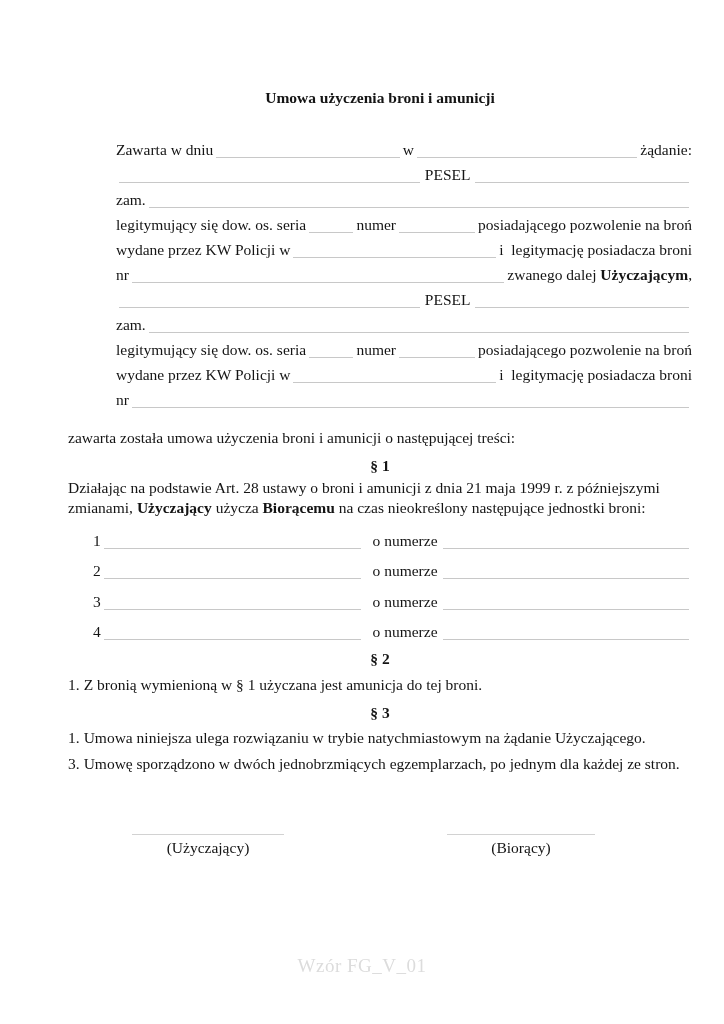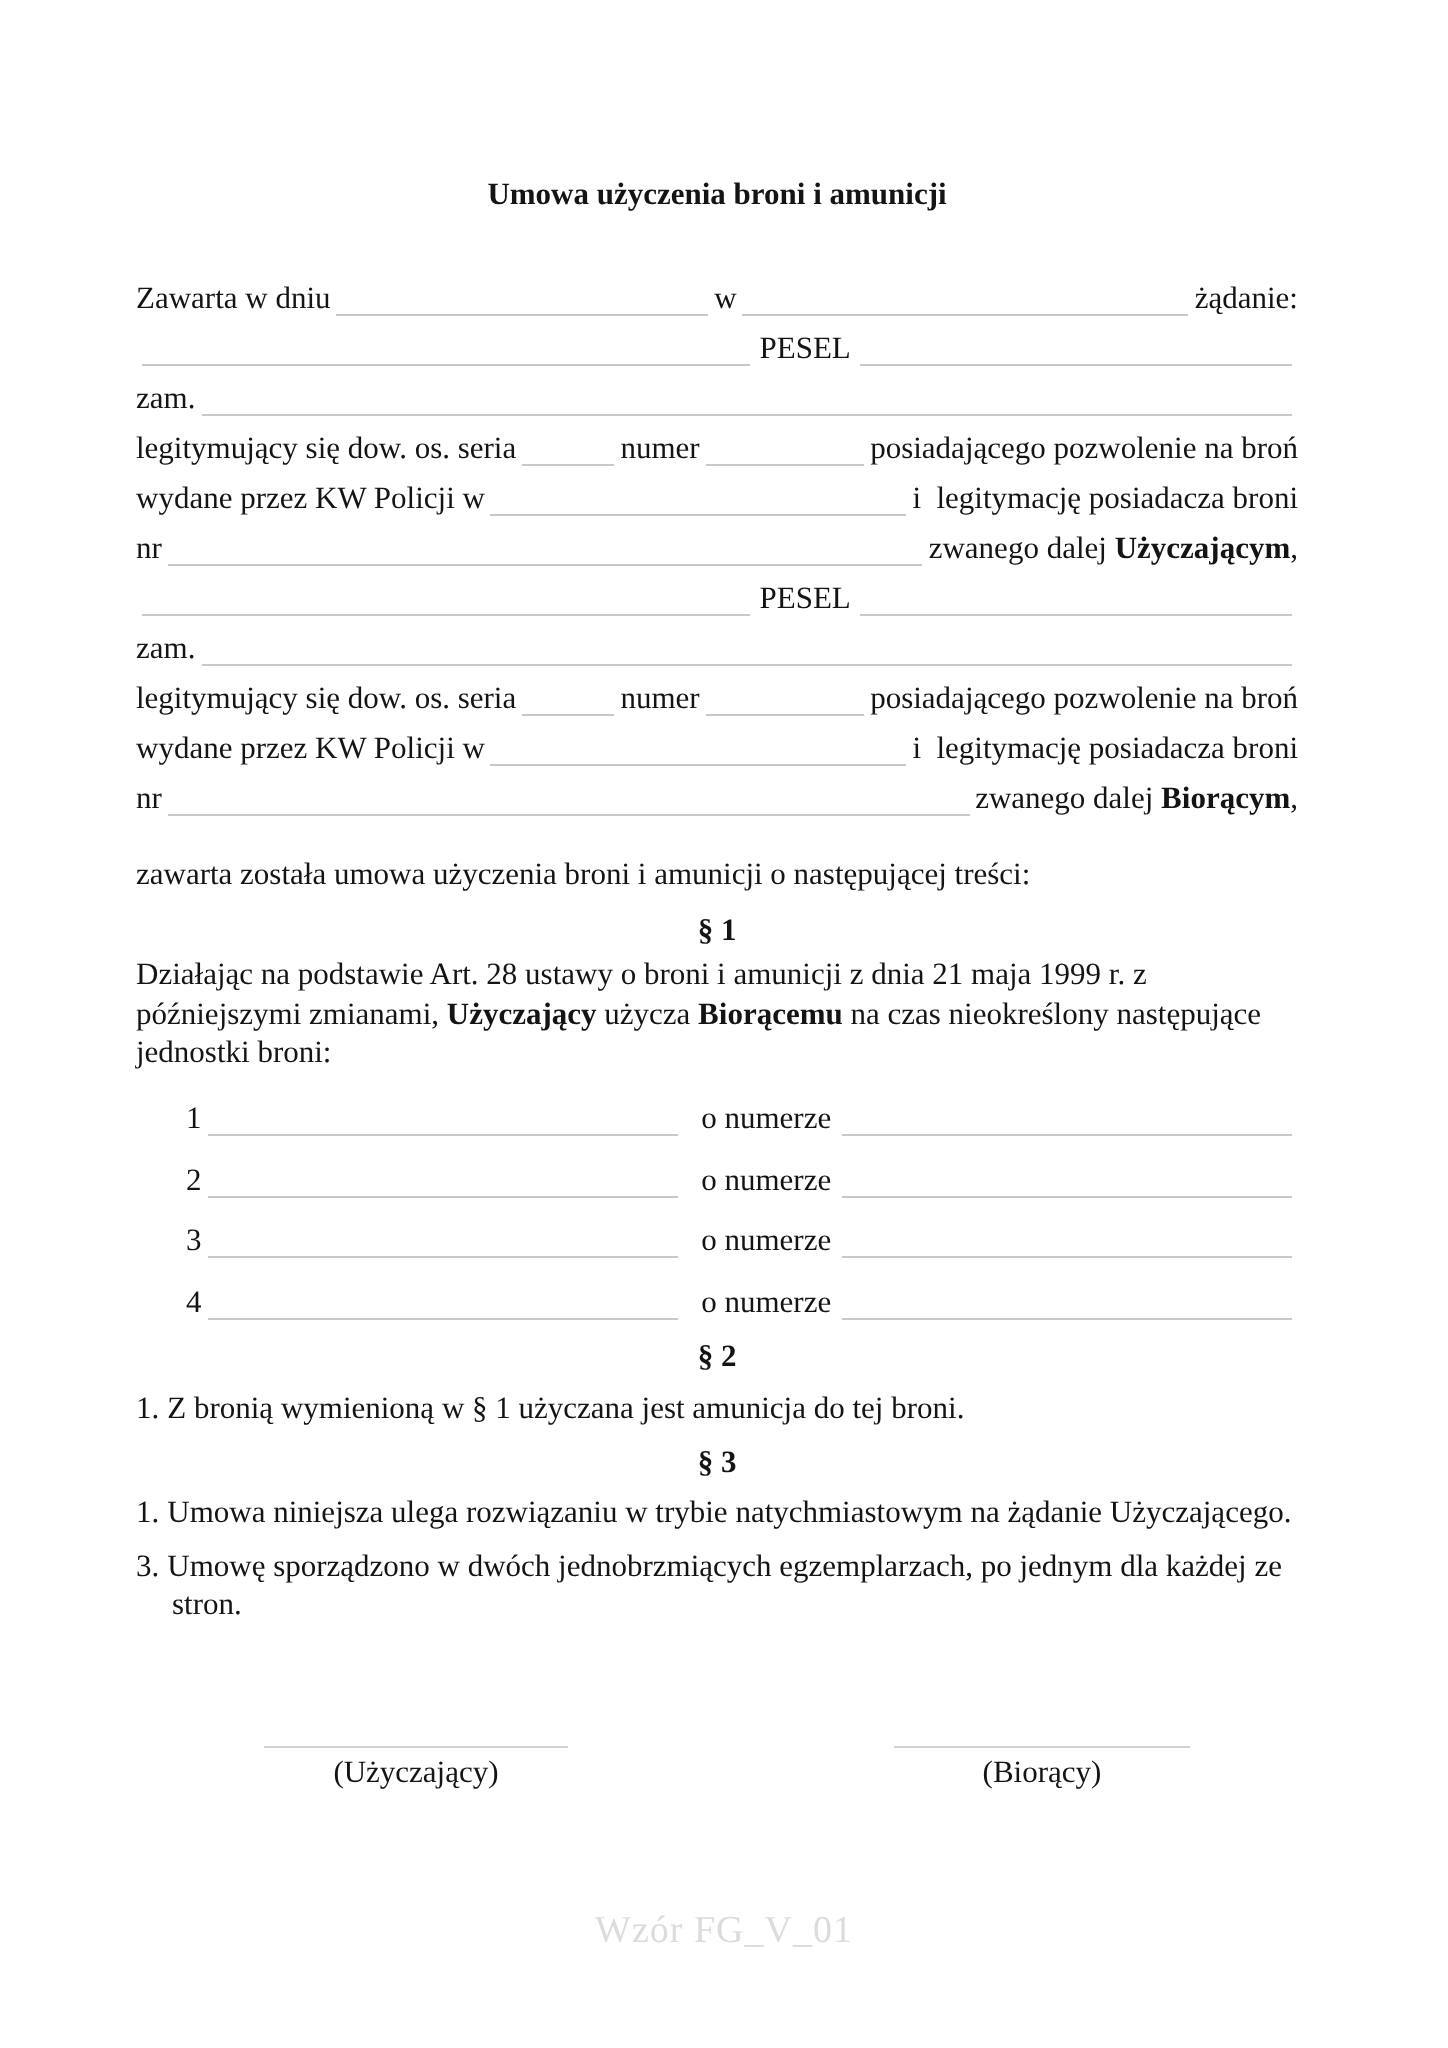--- a/index.html
+++ b/index.html
@@ -1,34 +1,34 @@
 <!DOCTYPE html>
 <html><head>
 <meta charset="utf-8">
 <style>
   html,body{margin:0;padding:0;background:#fff;}
   .page{
     position:relative;
     width:724px;height:1024px;
     background:#ffffff;
     box-sizing:border-box;
-    padding:82px 75px 0 68px;
+    padding:82px 32px 0 68px;
     font-family:"Liberation Serif","DejaVu Serif",serif;
     font-size:15.5px;
     color:#141414;
     overflow:hidden;
   }
   .doc-title{
     text-align:center;
     font-weight:bold;
     font-size:15.5px;
     line-height:20px;
     margin:6px 0 0 0;
   }
-  .form-block{margin-top:26px;}
+  .form-block{margin-top:26px;margin-left:48px;}
   .fline{
     display:flex;
     align-items:flex-end;
     height:25px;
   }
   .lbl{white-space:pre;line-height:19px;}
   .blank{
     border-bottom:1px solid #c8c8c8;
     height:4px;
     margin:0 3px 1px 3px;
@@ -155,21 +155,20 @@
 
     <div class="fline">
       <span class="lbl">wydane przez KW Policji w</span>
       <span class="blank" style="flex:246 1 0px"></span>
       <span class="lbl">i  legitymację posiadacza broni</span>
     </div>
 
     <div class="fline">
       <span class="lbl">nr</span>
       <span class="blank" style="flex:394 1 0px"></span>
-      <span class="lbl"><span>zwanego dalej </span><b>Biorącym</b><span>,</span></span>
     </div>
 
   </div>
 
   <div class="closing-line">zawarta została umowa użyczenia broni i amunicji o następującej treści:</div>
 
   <div class="sec-head sec1-head">§ 1</div>
 
   <div class="sec1-par"><span>Działając na podstawie Art. 28 ustawy o broni i amunicji z dnia 21 maja 1999 r. z późniejszymi zmianami, </span><b>Użyczający</b><span> użycza </span><b>Biorącemu</b><span> na czas nieokreślony następujące jednostki broni:</span></div>
 

